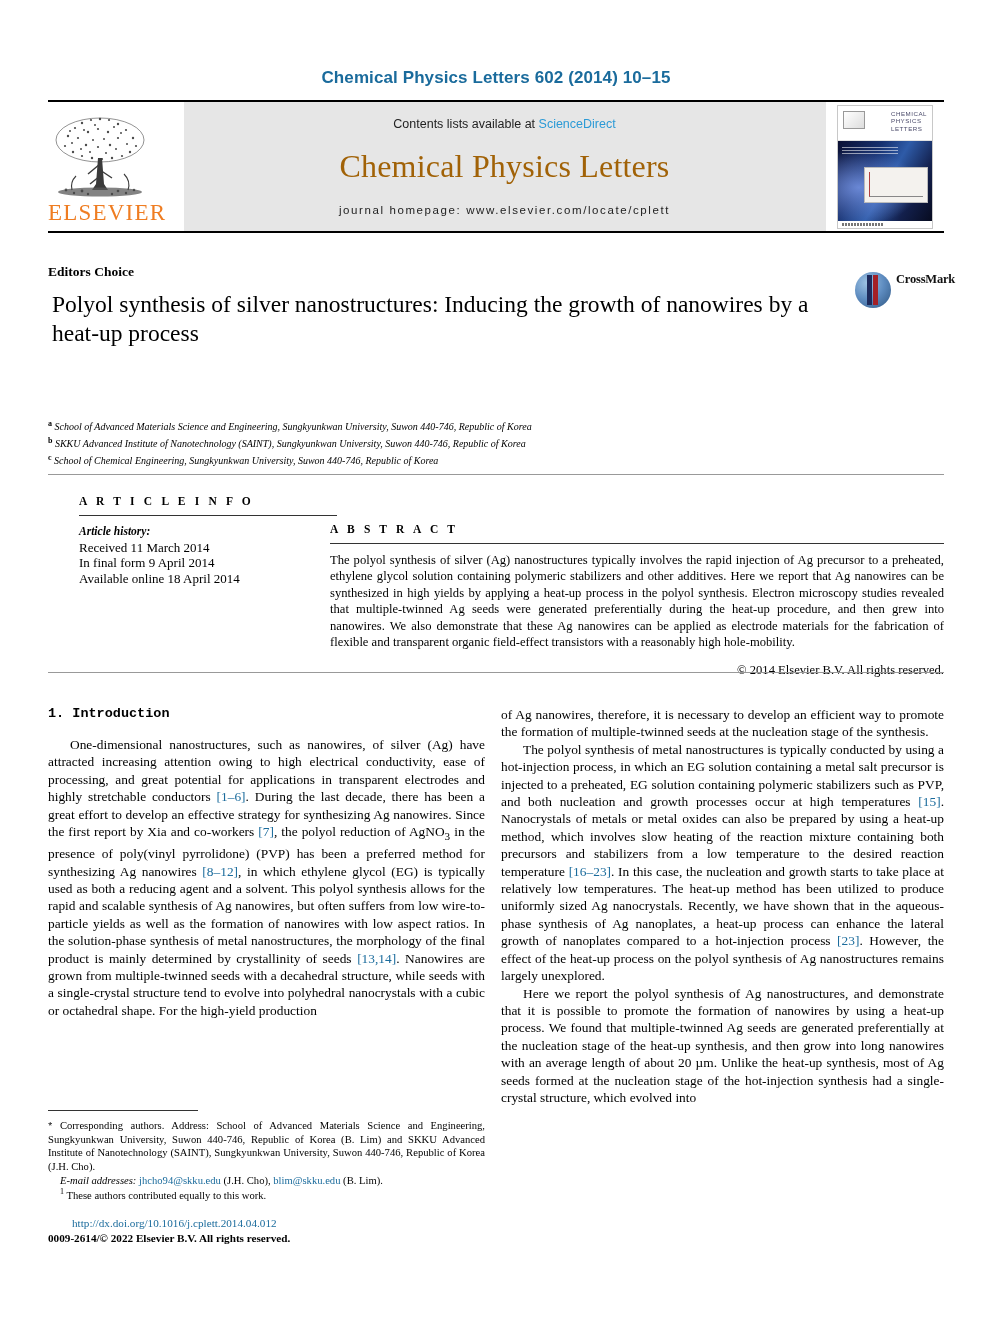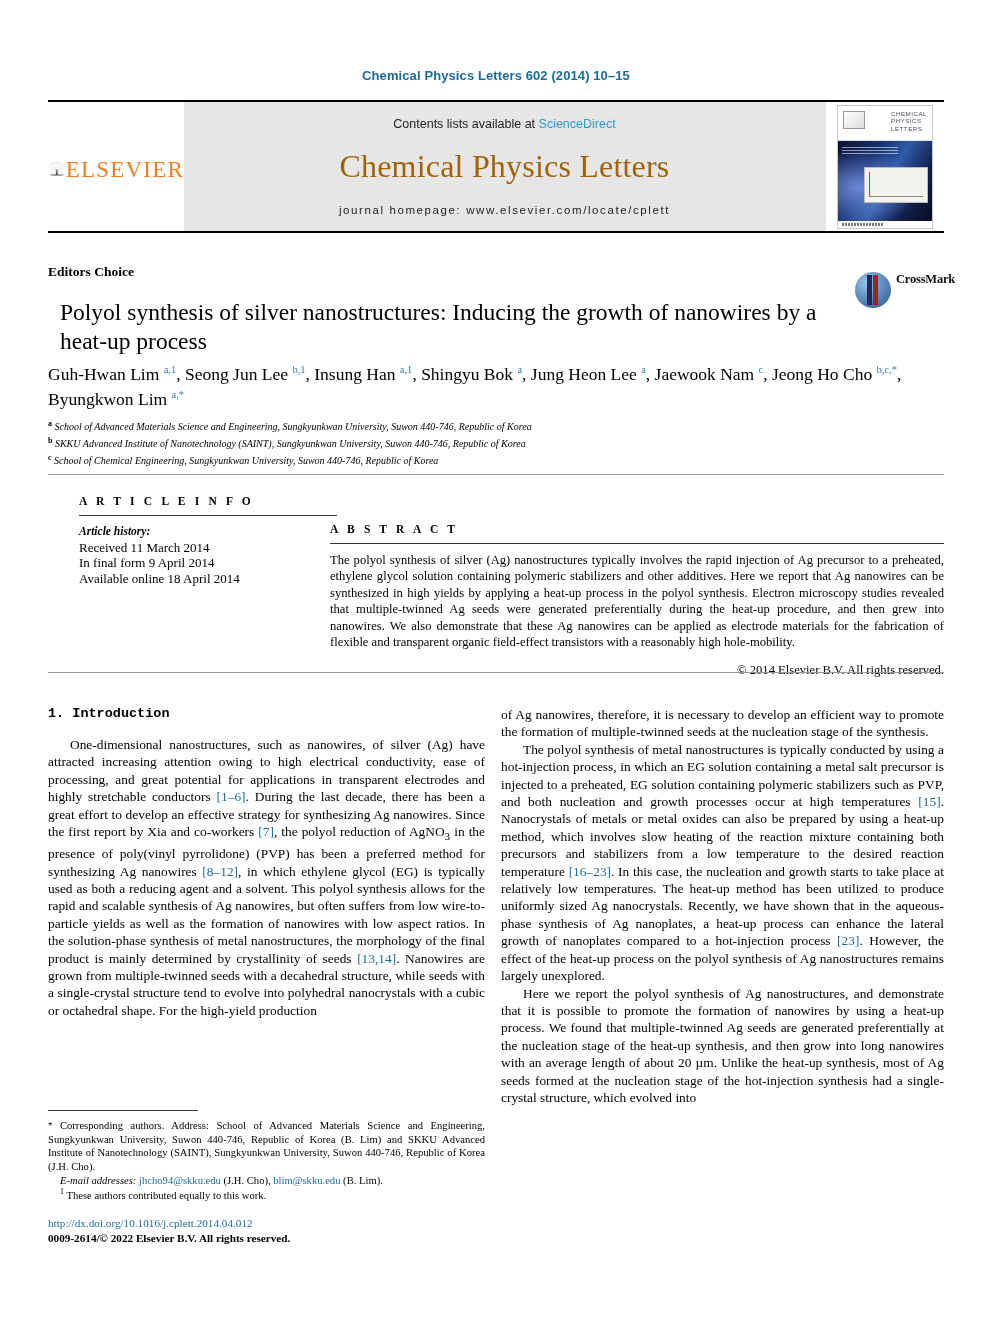--- a/index.html
+++ b/index.html
@@ -23,21 +23,21 @@
   }
 
   
   .running-head {
     position: absolute;
     top: 68px;
     left: 0;
     width: 992px;
     text-align: center;
     font-family: "Liberation Sans", sans-serif;
-    font-size: 13px;
+    font-size: 17px;
     font-weight: bold;
     color: #1a6b9c;
     letter-spacing: 0.1px;
   }
 
   
   .masthead {
     position: absolute;
     top: 100px;
     left: 48px;
@@ -46,22 +46,21 @@
     border-bottom: 2.5px solid #000;
     height: 133px;
     box-sizing: border-box;
     display: flex;
     align-items: stretch;
   }
   .logo-cell {
     width: 136px;
     flex: 0 0 136px;
     display: flex;
-    flex-direction: row;
-    align-items: center;
+    flex-direction: column;
     justify-content: center;
     padding-top: 4px;
     box-sizing: border-box;
   }
   .tree-svg { display:block; }
   .elsevier-word {
     font-family: "Liberation Serif", serif;
     font-size: 23px;
     letter-spacing: 1.2px;
     color: #ef7d22;
@@ -226,21 +225,21 @@
   .article-title {
     position: absolute;
     top: 286px;
     left: 48px;
     width: 790px;
     font-family: "Liberation Serif", serif;
     font-size: 23.5px;
     line-height: 29px;
     font-weight: normal;
     color: #000;
-    margin: 12px;
+    margin: 4px;
   }
   .authors {
     position: absolute;
     top: 362px;
     left: 48px;
     width: 890px;
     font-family: "Liberation Serif", serif;
     font-size: 17.5px;
     line-height: 25px;
   }
@@ -380,21 +379,21 @@
   .fn-sup { font-size: 8px; vertical-align: super; line-height: 0; }
 
   .doi-block {
     position: absolute;
     left: 48px;
     top: 1216px;
     width: 437px;
     font-size: 11.2px;
     line-height: 14.5px;
   }
-  .doi-link { color: #1a6b9c; }
+  .doi-link { color: #1a6b9c; margin-left: 24px; }
   .issn-line { font-weight: bold; }
 </style>
 </head>
 <body>
 
 <div class="page">
 
   <div class="running-head">Chemical Physics Letters 602 (2014) 10–15</div>
 
   <div class="masthead">
@@ -493,21 +492,20 @@
 
   <div class="editors-choice">Editors Choice</div>
 
   <div class="crossmark">
     <div class="cm-badge"></div>
     <div class="cm-text">CrossMark</div>
   </div>
 
   <h1 class="article-title">Polyol synthesis of silver nanostructures: Inducing the growth of nanowires by a heat-up process</h1>
 
-  <div class="authors">Guh-Hwan Lim <sup>a,1</sup>, Seong Jun Lee <sup>b,1</sup>, Insung Han <sup>a,1</sup>, Shingyu Bok <sup>a</sup>, Jung Heon Lee <sup>a</sup>, Jaewook Nam <sup>c</sup>, Jeong Ho Cho <sup>b,c,</sup><sup>*</sup>, Byungkwon Lim <sup>a,</sup><sup>*</sup></div>
 
   <div class="affiliations">
     <div><sup>a</sup> <span>School of Advanced Materials Science and Engineering, Sungkyunkwan University, Suwon 440-746, Republic of Korea</span></div>
     <div><sup>b</sup> <span>SKKU Advanced Institute of Nanotechnology (SAINT), Sungkyunkwan University, Suwon 440-746, Republic of Korea</span></div>
     <div><sup>c</sup> <span>School of Chemical Engineering, Sungkyunkwan University, Suwon 440-746, Republic of Korea</span></div>
   </div>
 
   <div class="info-rule-top"></div>
 
   <div class="info-col">

